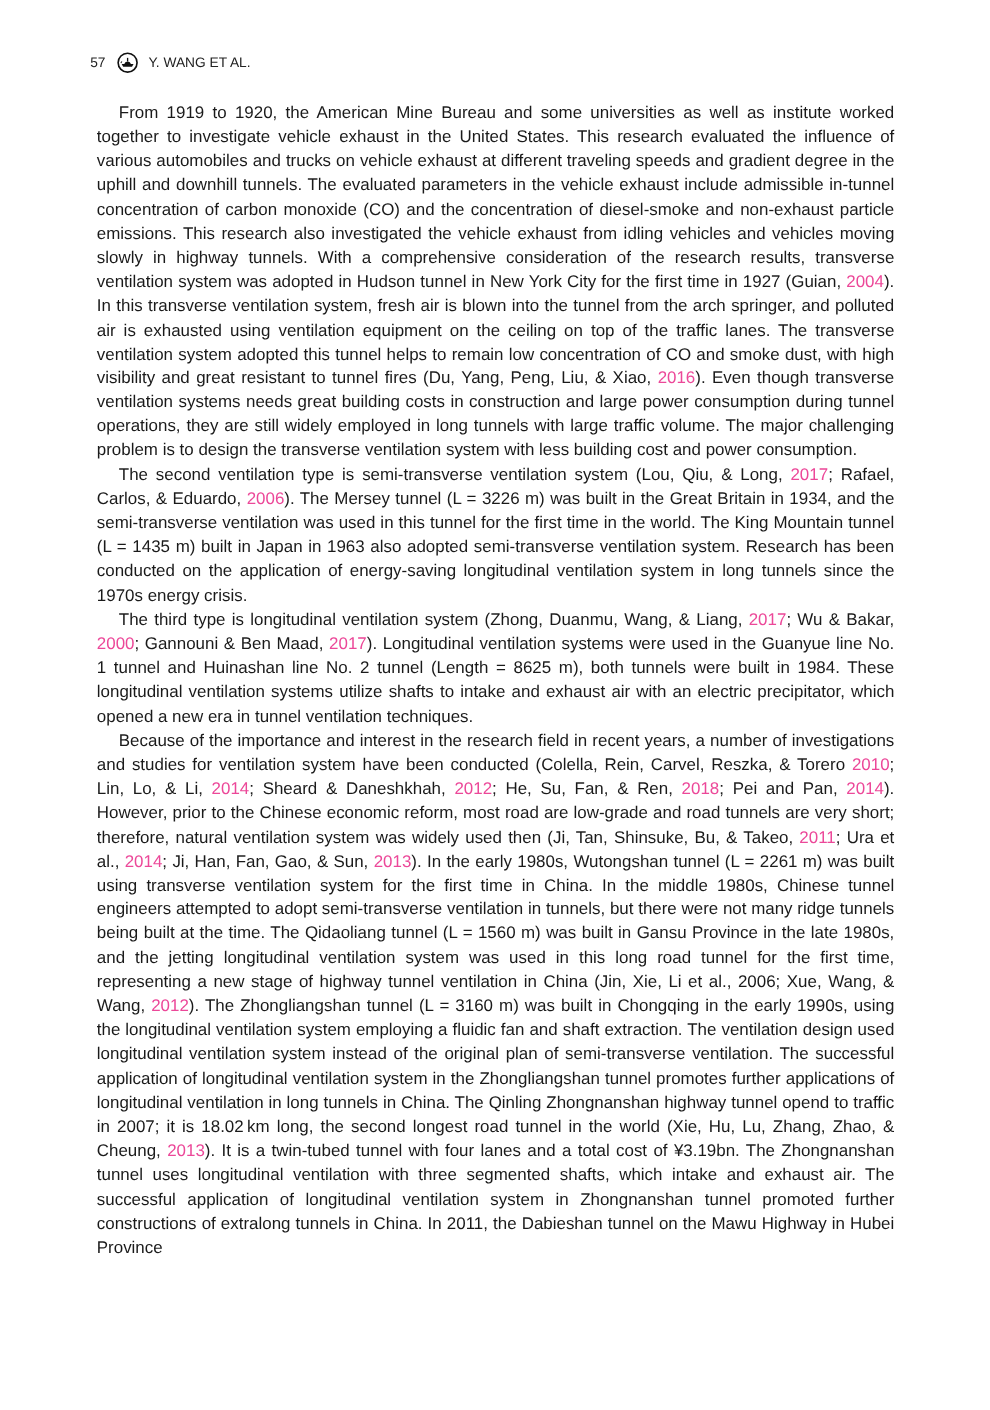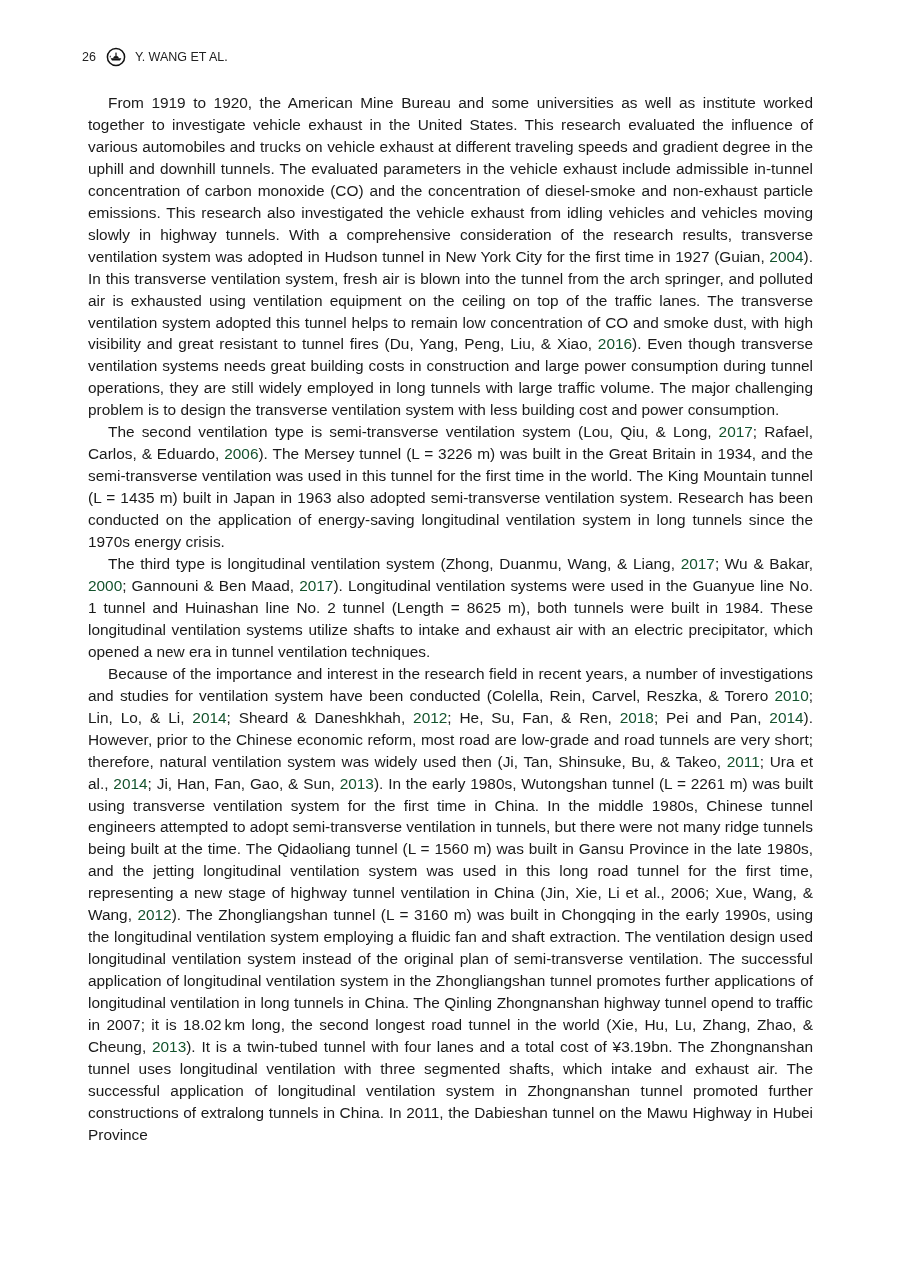--- a/index.html
+++ b/index.html
@@ -2,27 +2,27 @@
 <html><head>
 <meta charset="utf-8">
 <style>
   html, body { margin: 0; padding: 0; background: #ffffff; }
   body { width: 900px; height: 1282px; position: relative; overflow: hidden; color: #1a1a1a; }
   .header { position: absolute; left: 82px; top: 46px; height: 22px; display: flex; align-items: center; font-family: "Liberation Sans", sans-serif; font-size: 12.5px; color: #222; }
   .header .page-num { margin-right: 10px; }
   .header .logo { width: 20px; height: 20px; margin-right: 9px; display: inline-block; }
   .body-text { position: absolute; left: 88px; top: 92px; width: 725px; font-family: "Liberation Sans", sans-serif; font-size: 15.4px; line-height: 21.95px; text-align: justify; hyphens: manual; }
   .body-text p { margin: 0; text-indent: 20px; }
-  .cite { color: #14532d; }
+  .cite { color: #ec4899; }
 </style>
 </head>
 <body>
 
 <div class="header">
-  <span class="page-num">26</span>
+  <span class="page-num">57</span>
   <span class="logo">
     <svg width="20" height="20" viewBox="0 0 20 20">
       <circle cx="10" cy="10" r="8.6" fill="none" stroke="#111" stroke-width="1.5"></circle>
       <path d="M4.6 11.2 L15.4 11.2 L14 13.6 L6 13.6 Z" fill="#111"></path>
       <path d="M7 11.2 Q8 8.6 10 9.2 Q12 8.6 13 11.2 Z" fill="#111"></path>
       <rect x="9.4" y="5.6" width="1.2" height="3.4" fill="#111"></rect>
       <path d="M4.2 10.4 Q3.6 9.2 5 9" fill="none" stroke="#111" stroke-width="0.9"></path>
     </svg>
   </span>
   <span>Y. WANG ET AL.</span>

